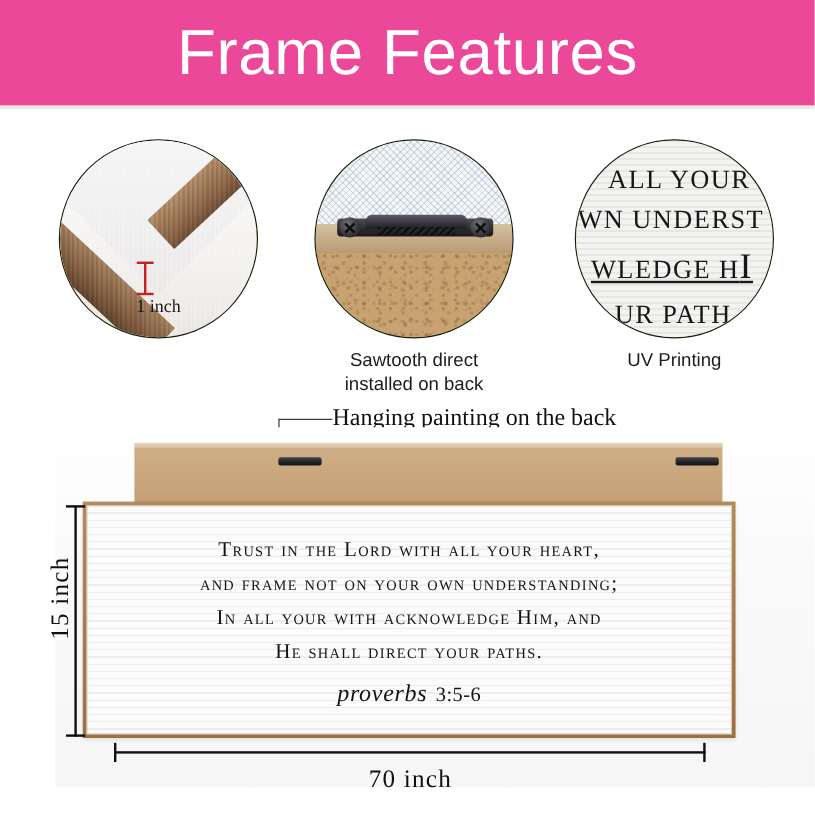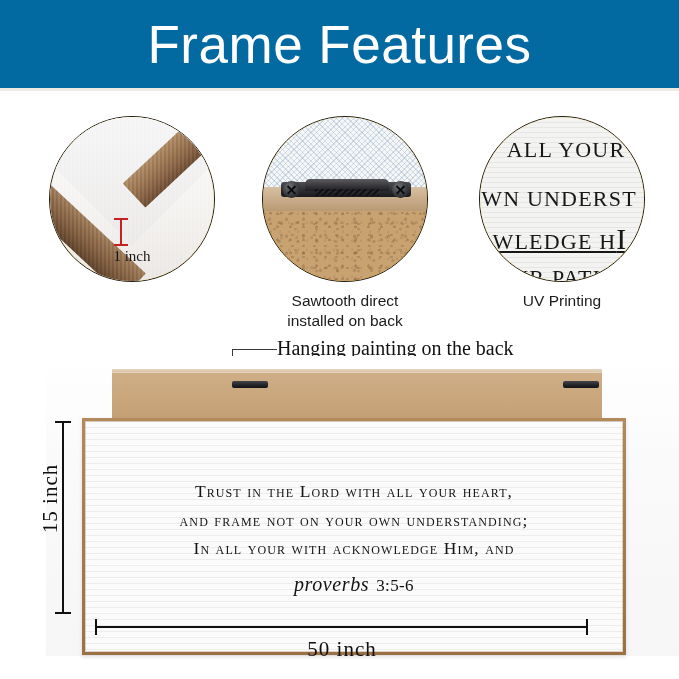--- a/index.html
+++ b/index.html
@@ -16,21 +16,21 @@
     -webkit-font-smoothing: antialiased;
   }
 
   
   .header-bar {
     position: absolute;
     left: 0;
     top: 0;
     width: 679px;
     height: 88px;
-    background: #0369a1;
+    background: #ec4899;
     display: flex;
     align-items: center;
     justify-content: center;
   }
   .header-title {
     color: #ffffff;
     font-family: "Liberation Sans", sans-serif;
     font-size: 53px;
     font-weight: normal;
     letter-spacing: 0.5px;
@@ -65,21 +65,21 @@
   .feature-3 { left: 462px; }
 
   .circle {
     position: relative;
     width: 166px;
     height: 166px;
     margin: 6px auto 0 auto;
     border-radius: 50%;
     border: 1.6px solid #1b1b1b;
     overflow: hidden;
-    background: #eab308;
+    background: #84cc16;
     box-sizing: border-box;
   }
 
   .feature-caption {
     margin-top: 9px;
     font-family: "Liberation Sans", sans-serif;
     font-size: 15.5px;
     color: #1c1c1c;
     line-height: 1.28;
   }
@@ -251,21 +251,21 @@
     font-family: "Liberation Serif", serif;
     color: #171717;
     font-size: 22px;
     letter-spacing: 1.2px;
     line-height: 1.52;
     white-space: nowrap;
     overflow: hidden;
   }
   .c3-line { display: block; }
   .c3-line.l1 { margin-left: 8px; }
-  .c3-line.l2 { margin-left: -6px; margin-top: 16px; }
+  .c3-line.l2 { margin-left: -6px; }
   .c3-line.l3 { margin-left: -4px; text-decoration: underline; }
   .c3-line.l4 { margin-left: -2px; }
   .c3-big { font-size: 30px; }
 
   
   .callout {
     position: absolute;
     left: 232px;
     top: 337px;
     width: 430px;
@@ -333,24 +333,24 @@
     height: 7px;
     background: linear-gradient(180deg,#44454a 0%,#222326 60%,#121316 100%);
     border-radius: 2px;
   }
   .bp-hanger.left { left: 120px; }
   .bp-hanger.right { left: 451px; }
 
   
   .frame {
     position: absolute;
-    left: 36px;
+    left: 23px;
     top: 62px;
     width: 544px;
-    height: 237px;
+    height: 197px;
     background: linear-gradient(180deg,#b38a5c 0%,#a87e4f 40%,#9b7144 100%);
     padding: 3px;
     box-sizing: border-box;
     box-shadow: 0 2px 4px rgba(0,0,0,0.12);
   }
   .frame-inner {
     position: relative;
     width: 100%;
     height: 100%;
     background: #fbfbfb;
@@ -537,34 +537,35 @@
     <div class="bp-hanger left"></div>
     <div class="bp-hanger right"></div>
   </div>
 
   <div class="frame">
     <div class="frame-inner">
       <div class="verse">
         <span class="verse-line">Trust in the Lord with all your heart,</span>
         <span class="verse-line">and frame not on your own understanding;</span>
         <span class="verse-line">In all your with acknowledge Him, and</span>
+        <span class="verse-line">He shall direct your paths.</span>
       </div>
       <div class="ref">
         <span>proverbs</span><span class="ref-num">3:5-6</span>
       </div>
     </div>
   </div>
 
 </div>
 
 <div class="dim-v">
   <div class="cap cap-t"></div>
   <div class="line"></div>
   <div class="cap cap-b"></div>
   <div class="dim-v-label">15 inch</div>
 </div>
 
 <div class="dim-h">
   <div class="cap cap-l"></div>
   <div class="line"></div>
   <div class="cap cap-r"></div>
-  <div class="dim-h-label">50 inch</div>
+  <div class="dim-h-label">70 inch</div>
 </div>
 
 </body></html>

